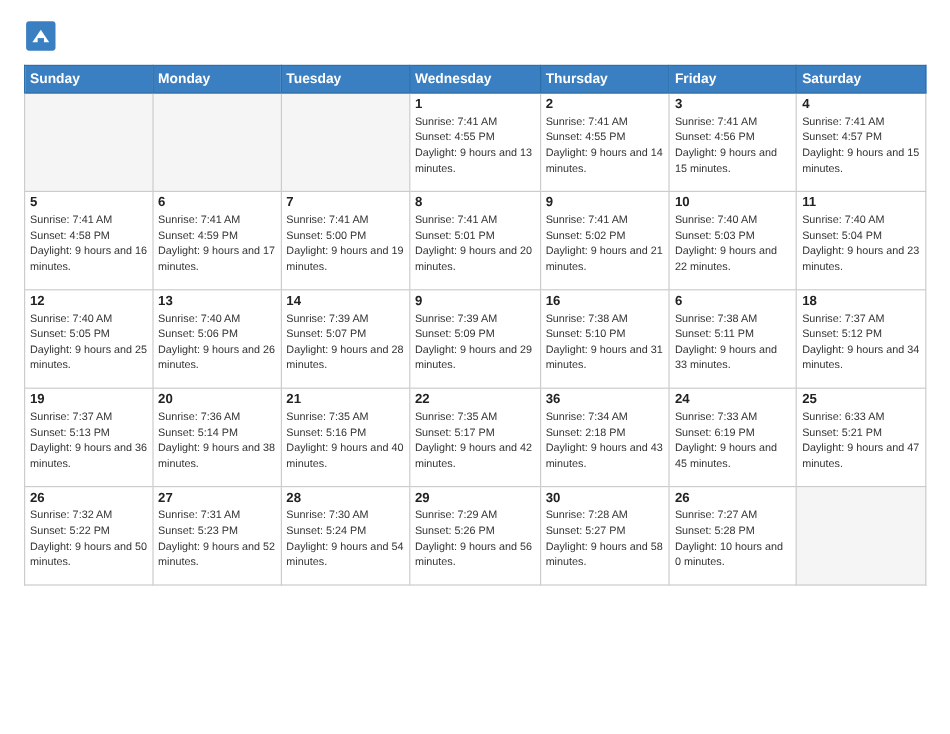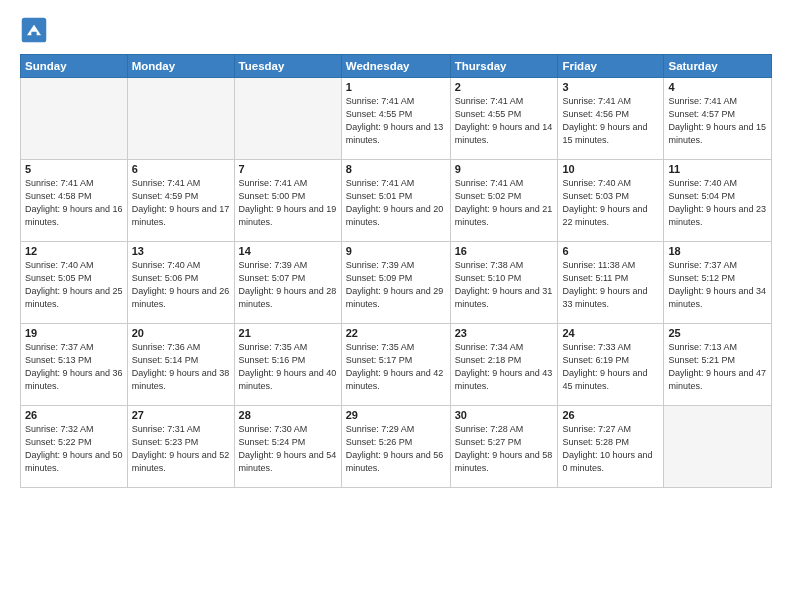--- a/index.html
+++ b/index.html
@@ -223,21 +223,21 @@
 Daylight: 9 hours and 29 minutes.</div>
           </td>
           <td>
             <div class="day-number">16</div>
             <div class="day-info">Sunrise: 7:38 AM
 Sunset: 5:10 PM
 Daylight: 9 hours and 31 minutes.</div>
           </td>
           <td>
             <div class="day-number">6</div>
-            <div class="day-info">Sunrise: 11:38 AM
+            <div class="day-info">Sunrise: 7:38 AM
 Sunset: 5:11 PM
 Daylight: 9 hours and 33 minutes.</div>
           </td>
           <td>
             <div class="day-number">18</div>
             <div class="day-info">Sunrise: 7:37 AM
 Sunset: 5:12 PM
 Daylight: 9 hours and 34 minutes.</div>
           </td>
         </tr>
@@ -260,34 +260,34 @@
 Sunset: 5:16 PM
 Daylight: 9 hours and 40 minutes.</div>
           </td>
           <td>
             <div class="day-number">22</div>
             <div class="day-info">Sunrise: 7:35 AM
 Sunset: 5:17 PM
 Daylight: 9 hours and 42 minutes.</div>
           </td>
           <td>
-            <div class="day-number">23</div>
+            <div class="day-number">36</div>
             <div class="day-info">Sunrise: 7:34 AM
 Sunset: 2:18 PM
 Daylight: 9 hours and 43 minutes.</div>
           </td>
           <td>
             <div class="day-number">24</div>
             <div class="day-info">Sunrise: 7:33 AM
 Sunset: 6:19 PM
 Daylight: 9 hours and 45 minutes.</div>
           </td>
           <td>
             <div class="day-number">25</div>
-            <div class="day-info">Sunrise: 7:13 AM
+            <div class="day-info">Sunrise: 6:33 AM
 Sunset: 5:21 PM
 Daylight: 9 hours and 47 minutes.</div>
           </td>
         </tr>
         <tr>
           <td>
             <div class="day-number">26</div>
             <div class="day-info">Sunrise: 7:32 AM
 Sunset: 5:22 PM
 Daylight: 9 hours and 50 minutes.</div>

